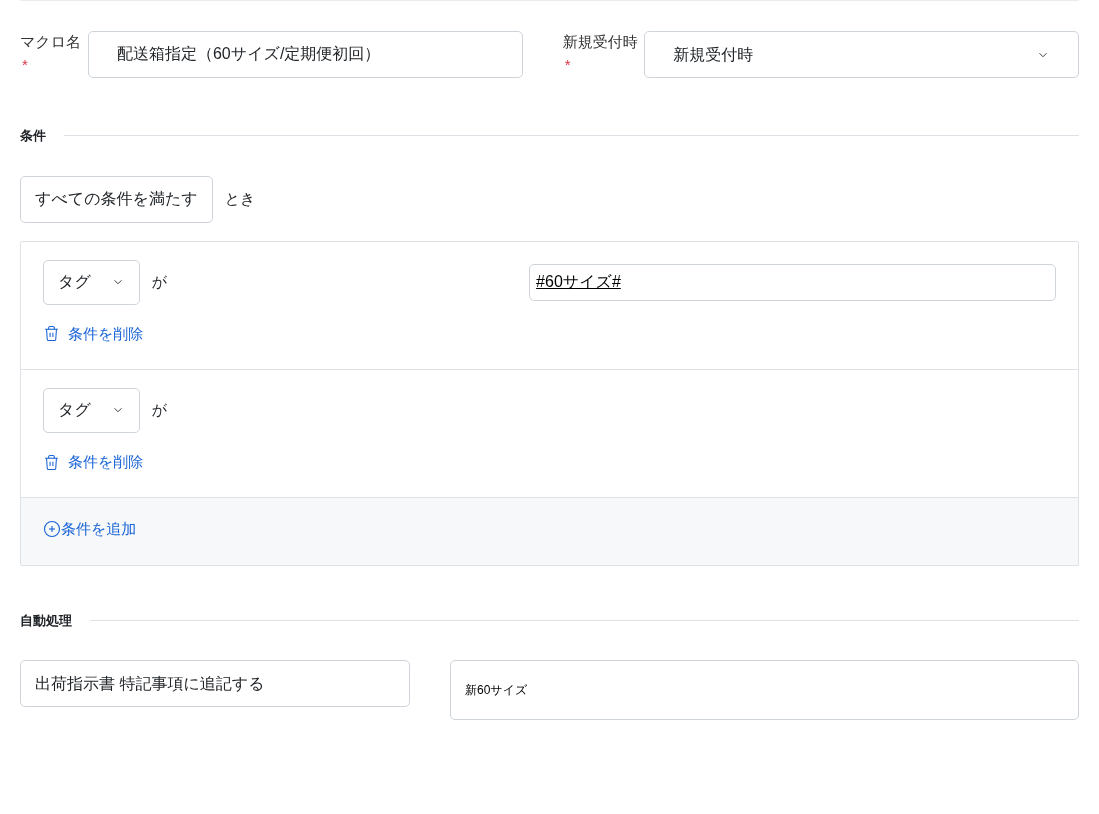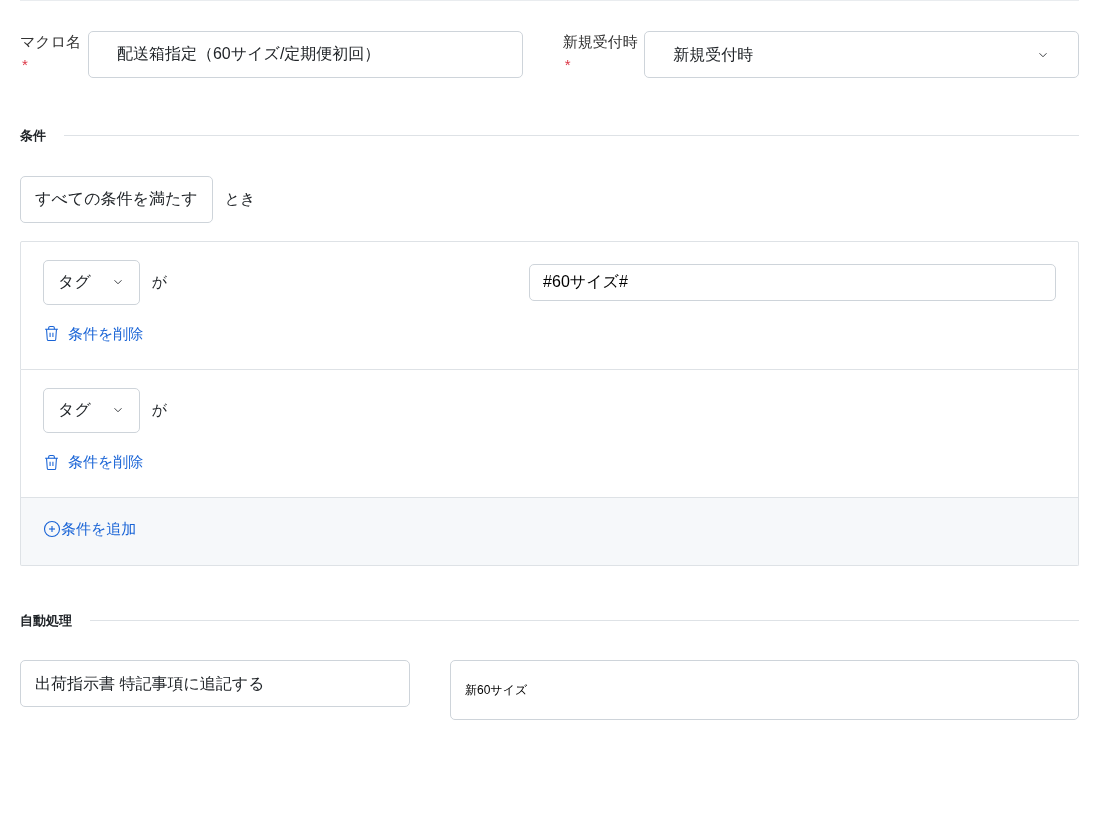--- a/index.html
+++ b/index.html
@@ -111,25 +111,26 @@
       display: inline-flex;
       align-items: center;
       gap: 20px;
       cursor: pointer;
       height: 45px;
     }
     .cond-ga { font-size: 15px; color: #212529; }
     .cond-value-input {
       border: 1px solid #ced4da;
       border-radius: 5px;
-      padding: 10px 13px;
+      padding: 10px 6px;
       font-size: 16px;
       height: 37px;
       flex: 1;
       margin-left: 350px;
+      text-decoration: underline;
     }
     .delete-link {
       display: inline-flex;
       align-items: center;
       gap: 8px;
       color: #1863d6;
       font-size: 15px;
       cursor: pointer;
     }
     .trash-icon {

